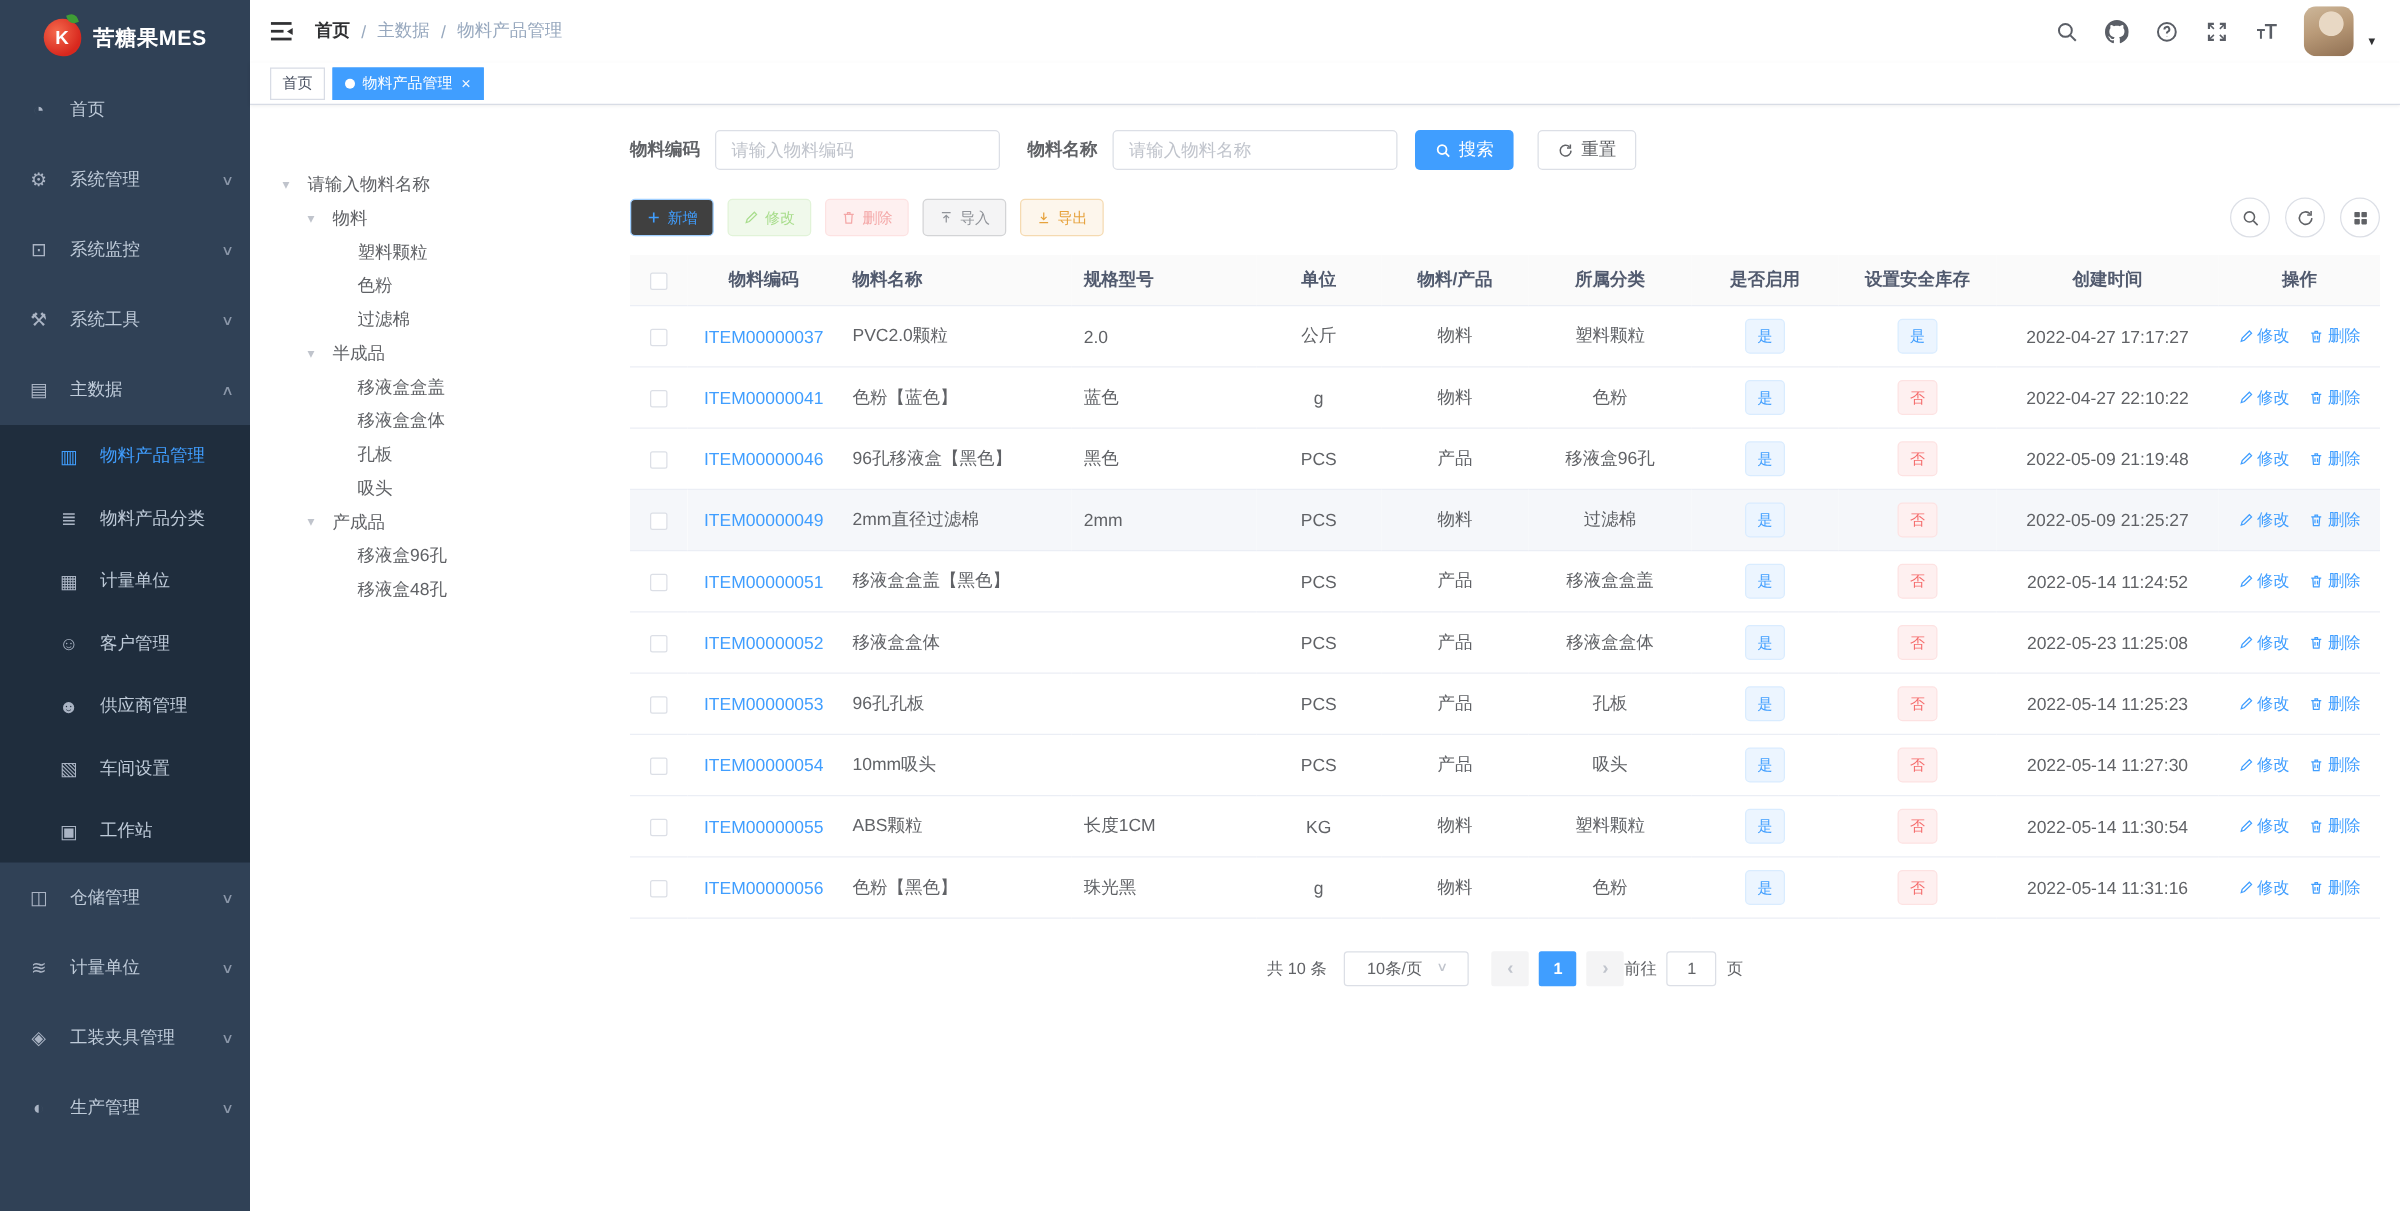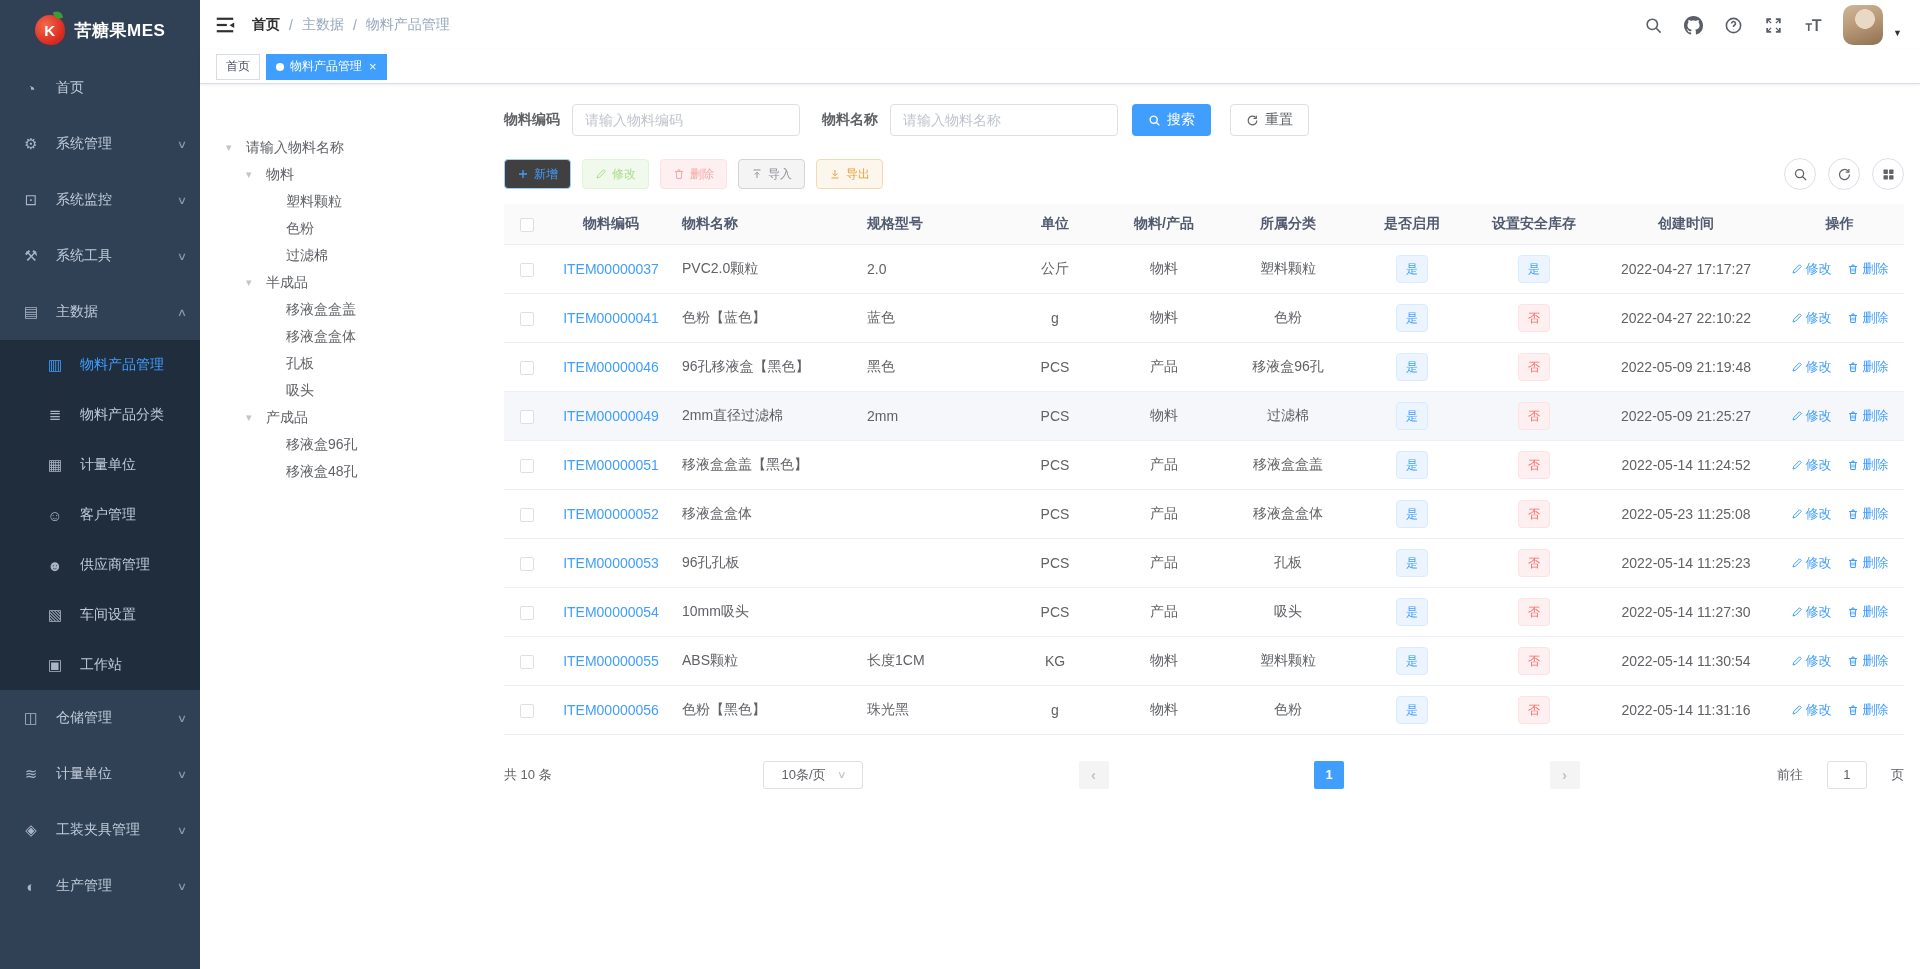--- a/index.html
+++ b/index.html
@@ -90,30 +90,30 @@
 .checkbox{display:inline-block;width:14px;height:14px;border:1px solid #dcdfe6;border-radius:2px;background:#fff;vertical-align:middle;cursor:pointer}
 .code-link{color:#409eff;cursor:pointer;text-decoration:none}
 .badge{display:inline-block;padding:7px 9px;border-radius:4px;font-size:12px;line-height:1}
 .badge-yes{background:#ecf5ff;color:#409eff;border:1px solid #d9ecff}
 .badge-no{background:#fef0f0;color:#f56c6c;border:1px solid #fde2e2}
 .op-link{color:#409eff;font-size:13px;cursor:pointer;display:inline-flex;align-items:center;gap:3px;text-decoration:none}
 .op-link svg{width:12px;height:12px}
 .op-link+.op-link{margin-left:12px}
 
 
-.pagination{display:flex;align-items:center;justify-content:space-between;margin-top:26px;font-size:13px;color:#606266}
+.pagination{display:flex;align-items:center;justify-content:center;margin-top:26px;font-size:13px;color:#606266}
 .pg-total{margin-right:14px;white-space:nowrap}
 .page-select{width:100px;height:28px;border:1px solid #dcdfe6;border-radius:3px;display:flex;align-items:center;justify-content:center;gap:12px;color:#606266;cursor:pointer;background:#fff}
 .select-caret{font-size:10px;color:#c0c4cc;transform:scaleX(1.3)}
 .pg-btn{min-width:30px;height:28px;border-radius:2px;background:#f4f4f5;display:flex;align-items:center;justify-content:center;color:#c0c4cc;cursor:pointer;font-size:15px;font-weight:bold}
 .pg-prev{margin-left:18px}
 .pg-page{margin-left:8px}
 .pg-next{margin-left:8px}
 .pg-btn.current{background:#409eff;color:#fff;font-size:13px}
-.goto{display:flex;align-items:center;gap:24px}
+.goto{display:flex;align-items:center;gap:8px}
 .goto-input{width:40px;height:28px;border:1px solid #dcdfe6;border-radius:3px;text-align:center;font-size:13px;color:#606266;font-family:inherit;outline:none}
 </style>
 </head>
 <body>
 
 <div class="app">
 
   <aside class="sidebar">
     <div class="logo">
       <span class="logo-mark">K</span>

